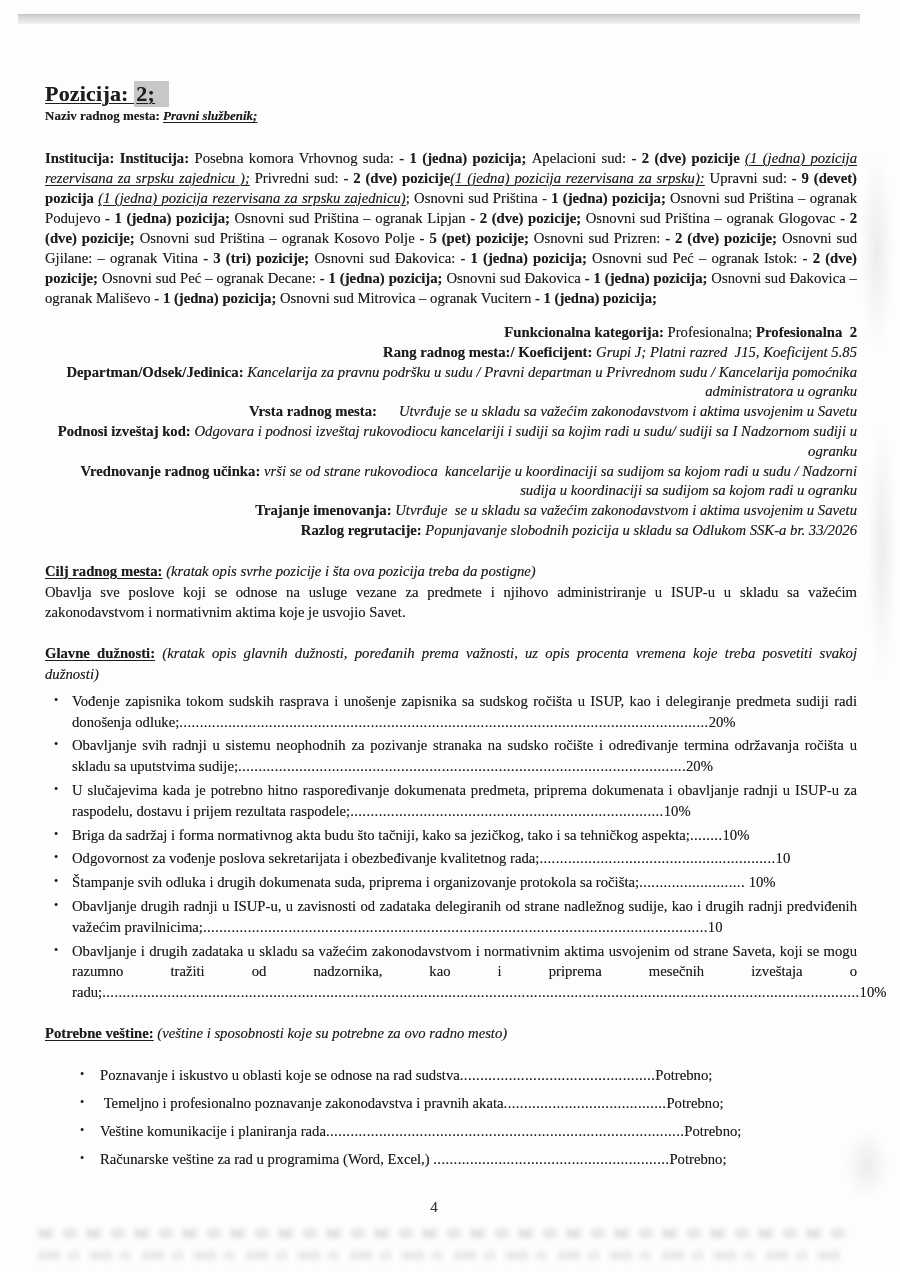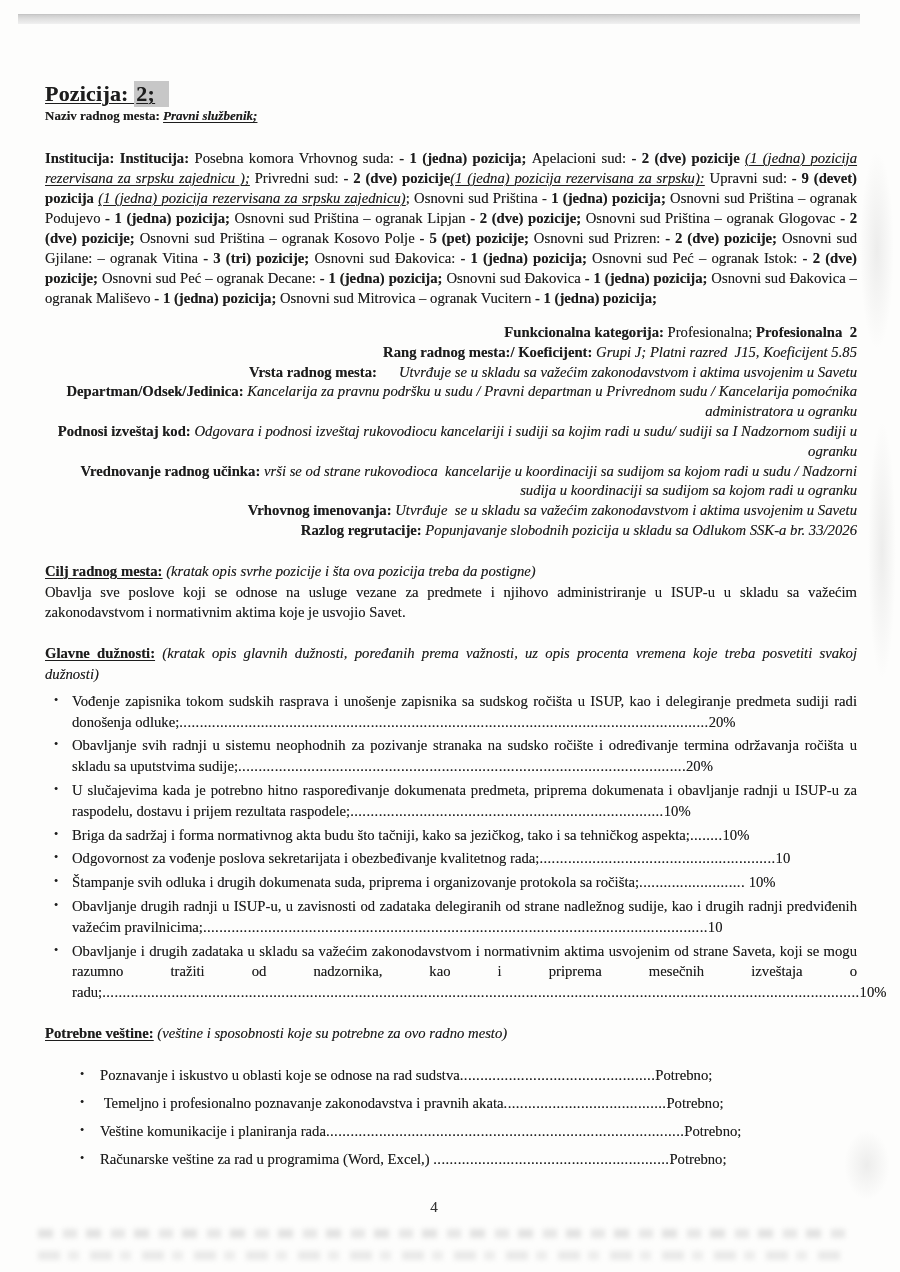--- a/index.html
+++ b/index.html
@@ -64,25 +64,25 @@
 
   <h1><span class="b u">Pozicija: </span><span class="b u hl">2;</span></h1>
 
   <p class="naziv"><span class="b">Naziv radnog mesta: </span><span class="b i u">Pravni službenik;</span></p>
 
   <p class="inst"><span class="b">Institucija: Institucija: </span><span>Posebna komora Vrhovnog suda: </span><span class="b">- 1 (jedna) pozicija; </span><span>Apelacioni sud: </span><span class="b">- 2 (dve) pozicije </span><span class="i u">(1 (jedna) pozicija rezervisana za srpsku zajednicu );</span><span> Privredni sud: </span><span class="b">- 2 (dve) pozicije</span><span class="i u">(1 (jedna) pozicija rezervisana za srpsku):</span><span> Upravni sud: </span><span class="b">- 9 (devet) pozicija </span><span class="i u">(1 (jedna) pozicija rezervisana za srpsku zajednicu)</span><span>; </span><span>Osnovni sud Priština - </span><span class="b">1 (jedna) pozicija; </span><span>Osnovni sud Priština – ogranak Podujevo </span><span class="b">- 1 (jedna) pozicija; </span><span>Osnovni sud Priština – ogranak Lipjan </span><span class="b">- 2 (dve) pozicije; </span><span>Osnovni sud Priština – ogranak Glogovac </span><span class="b">- 2 (dve) pozicije; </span><span>Osnovni sud Priština – ogranak Kosovo Polje </span><span class="b">- 5 (pet) pozicije; </span><span>Osnovni sud Prizren: </span><span class="b">- 2 (dve) pozicije; </span><span>Osnovni sud Gjilane: – ogranak Vitina </span><span class="b">- 3 (tri) pozicije; </span><span>Osnovni sud Đakovica: </span><span class="b">- 1 (jedna) pozicija; </span><span>Osnovni sud Peć – ogranak Istok: </span><span class="b">- 2 (dve) pozicije; </span><span>Osnovni sud Peć – ogranak Decane: </span><span class="b">- 1 (jedna) pozicija; </span><span>Osnovni sud Đakovica </span><span class="b">- 1 (jedna) pozicija; </span><span>Osnovni sud Đakovica – ogranak Mališevo </span><span class="b">- 1 (jedna) pozicija; </span><span>Osnovni sud Mitrovica – ogranak Vucitern </span><span class="b">- 1 (jedna) pozicija;</span></p>
 
   <div class="fields">
     <p><span class="b">Funkcionalna kategorija: </span><span>Profesionalna; </span><span class="b">Profesionalna  2</span></p>
     <p><span class="b">Rang radnog mesta:/ Koeficijent: </span><span class="i">Grupi J; Platni razred  J15, Koeficijent 5.85</span></p>
+    <p><span class="b">Departman/Odsek/Jedinica: </span><span class="i">Kancelarija za pravnu podršku u sudu / Pravni departman u Privrednom sudu / Kancelarija pomoćnika administratora u ogranku</span></p>
     <p><span class="b">Vrsta radnog mesta:</span><span>      </span><span class="i">Utvrđuje se u skladu sa važećim zakonodavstvom i aktima usvojenim u Savetu</span></p>
-    <p><span class="b">Departman/Odsek/Jedinica: </span><span class="i">Kancelarija za pravnu podršku u sudu / Pravni departman u Privrednom sudu / Kancelarija pomoćnika administratora u ogranku</span></p>
     <p><span class="b">Podnosi izveštaj kod: </span><span class="i">Odgovara i podnosi izveštaj rukovodiocu kancelariji i sudiji sa kojim radi u sudu/ sudiji sa I Nadzornom sudiji u ogranku</span></p>
     <p><span class="b">Vrednovanje radnog učinka: </span><span class="i">vrši se od strane rukovodioca  kancelarije u koordinaciji sa sudijom sa kojom radi u sudu / Nadzorni sudija u koordinaciji sa sudijom sa kojom radi u ogranku</span></p>
-    <p><span class="b">Vrhovnog imenovanja: </span><span class="i">Utvrđuje  se u skladu sa važećim zakonodavstvom i aktima usvojenim u Savetu</span></p>
+    <p><span class="b">Trajanje imenovanja: </span><span class="i">Utvrđuje  se u skladu sa važećim zakonodavstvom i aktima usvojenim u Savetu</span></p>
     <p><span class="b">Razlog regrutacije: </span><span class="i">Popunjavanje slobodnih pozicija u skladu sa Odlukom SSK-a br. 33/2026</span></p>
   </div>
 
   <div class="sec">
     <p class="sec-title"><span class="b u">Cilj radnog mesta:</span><span> </span><span class="i">(kratak opis svrhe pozicije i šta ova pozicija treba da postigne)</span></p>
     <p class="cilj-body">Obavlja sve poslove koji se odnose na usluge vezane za predmete i njihovo administriranje u ISUP-u u skladu sa važećim zakonodavstvom i normativnim aktima koje je usvojio Savet.</p>
   </div>
 
   <div class="sec glavne">
     <p class="sec-title"><span class="b u">Glavne dužnosti:</span><span> </span><span class="i">(kratak opis glavnih dužnosti, poređanih prema važnosti, uz opis procenta vremena koje treba posvetiti svakoj dužnosti)</span></p>

